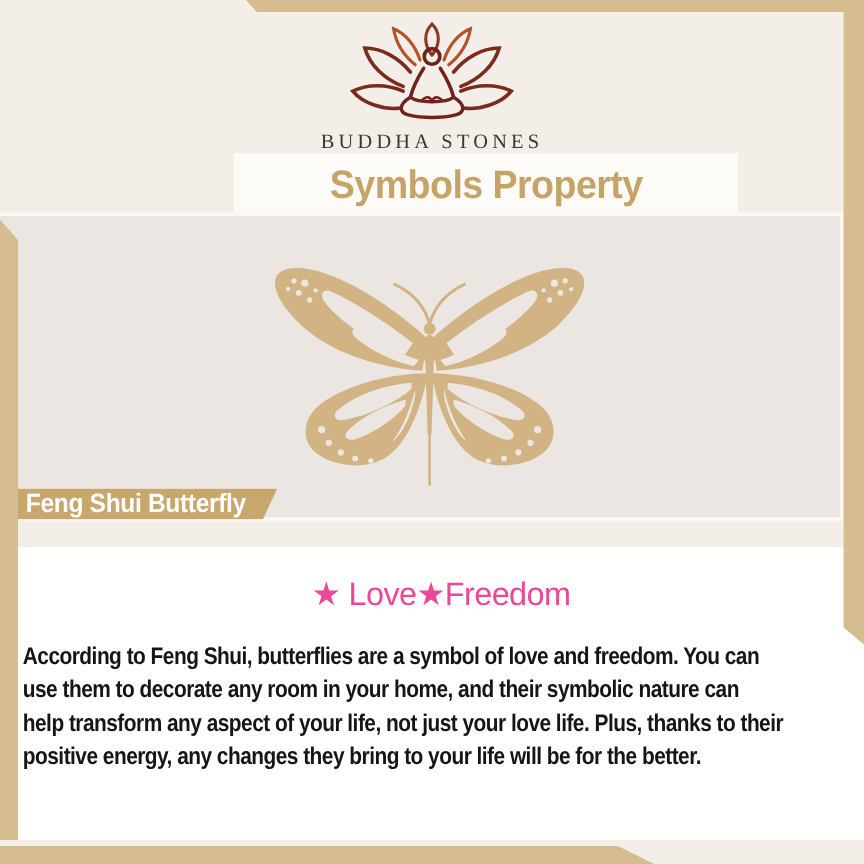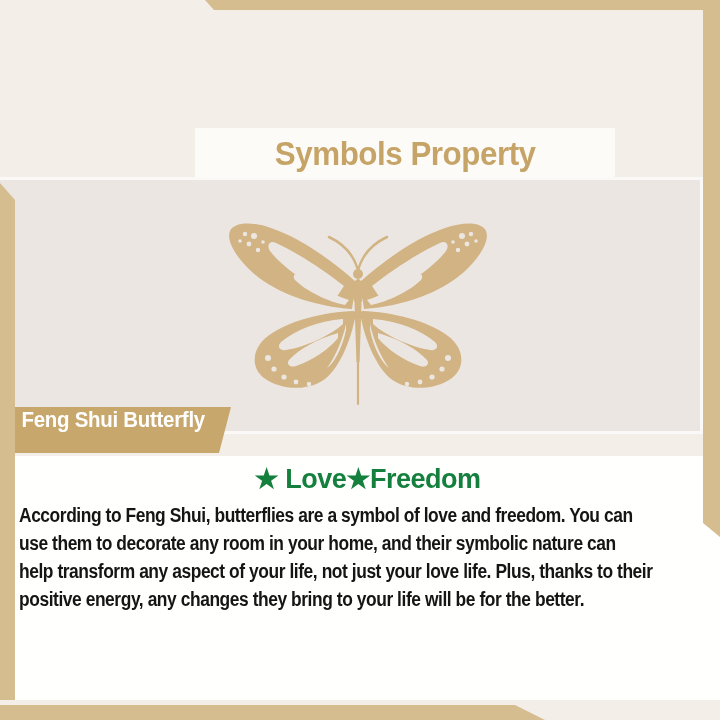--- a/index.html
+++ b/index.html
@@ -28,56 +28,79 @@
   .butterfly-panel{
     position:absolute;left:0;top:177px;width:703px;height:257px;
     box-sizing:border-box;background:#ece6e2;
     border-top:3px solid #fbf9f7;border-right:3px solid #fbf9f7;border-bottom:3px solid #fbf9f7;
   }
   .butterfly-panel svg{position:absolute;left:210px;top:32px;}
   
   .frame-overlay{position:absolute;left:0;top:0;width:720px;height:720px;z-index:6;pointer-events:none;}
   
   .caption-banner{
-    position:absolute;left:15px;top:407px;width:216px;height:46px;z-index:7;
+    position:absolute;left:15px;top:407px;width:216px;height:26px;z-index:7;
     background:#c8a76c;
     clip-path:polygon(0 0,100% 0,calc(100% - 12px) 100%,0 100%);
-    display:flex;align-items:flex-start;
+    display:flex;align-items:flex-end;
   }
   .caption-banner .caption-text{
     color:#ffffff;font-size:22px;font-weight:700;letter-spacing:-0.3px;
     padding-left:7px;transform:scaleX(0.93);transform-origin:left center;white-space:nowrap;
   }
   
   .content-box{
     position:absolute;left:15px;top:456px;width:705px;height:244px;
     background:#fffffe;z-index:1;
   }
   .keywords-line{
-    margin-top:7px;text-align:center;font-size:27px;font-weight:700;
-    color:#15803d;letter-spacing:-0.5px;
+    margin-top:23px;text-align:center;font-size:27px;font-weight:400;
+    color:#ec4899;letter-spacing:-0.5px;
   }
-  .paragraph{margin-top:6px;padding-left:4px;}
+  .paragraph{margin-top:22px;padding-left:4px;}
   .paragraph .para-line{
     font-size:20px;line-height:28px;font-weight:700;color:#151515;
     letter-spacing:-0.5px;white-space:nowrap;
     transform:scaleX(0.87);transform-origin:left center;
   }
 </style>
 </head>
 <body>
 
 <div id="canvas">
 
   <svg class="frame-overlay" width="720" height="720" viewBox="0 0 720 720">
     <polygon points="205,0 720,0 720,537 703,523 703,10 214,10" fill="#d5bd90"></polygon>
     <polygon points="0,183 15,200 15,700 0,700" fill="#d5bd90"></polygon>
     <polygon points="0,705 515,705 545,720 0,720" fill="#d5bd90"></polygon>
   </svg>
 
+  <div class="logo-section">
+    <svg width="170" height="86" viewBox="0 0 160 86">
+      <g fill="none" stroke-linecap="round">
+
+        <path d="M98,42 C108,30 122,22 136,22 C132,36 120,48 104,54" stroke="#7a2b1d" stroke-width="3"></path>
+        <path d="M62,42 C52,30 38,22 24,22 C28,36 40,48 56,54" stroke="#7a2b1d" stroke-width="3"></path>
+        <path d="M104,58 C118,52 134,52 146,58 C138,68 120,74 106,72" stroke="#7a2b1d" stroke-width="3"></path>
+        <path d="M56,58 C42,52 26,52 14,58 C22,68 40,74 54,72" stroke="#7a2b1d" stroke-width="3"></path>
+
+        <path d="M90,32 C94,20 102,10 112,6 C110,18 104,28 94,36" stroke="#b5512b" stroke-width="2.6"></path>
+        <path d="M70,32 C66,20 58,10 48,6 C50,18 56,28 66,36" stroke="#b5512b" stroke-width="2.6"></path>
+
+        <path d="M80,28 C73,19 73,9 80,2 C87,9 87,19 80,28" stroke="#8a3a24" stroke-width="2.6"></path>
+
+        <circle cx="80" cy="29" r="6.5" stroke="#6e241a" stroke-width="3"></circle>
+        <path d="M73,39 C68,47 64,55 62,63" stroke="#6e241a" stroke-width="3"></path>
+        <path d="M87,39 C92,47 96,55 98,63" stroke="#6e241a" stroke-width="3"></path>
+        <path d="M62,63 C52,69 52,76 61,78 C71,80.5 89,80.5 99,78 C108,76 108,69 98,63 C92,68 68,68 62,63 Z" stroke="#6e241a" stroke-width="2.8"></path>
+        <path d="M71,66 C75,62 78,62 80,66 C82,62 85,62 89,66" stroke="#6e241a" stroke-width="2"></path>
+      </g>
+    </svg>
+    <div class="brand-name">BUDDHA STONES</div>
+  </div>
 
   <div class="title-band">
     <span class="title-text">Symbols Property</span>
   </div>
 
   <div class="butterfly-panel">
     <svg width="296" height="200" viewBox="0 0 296 200">
       <defs>
         <g id="rhalf">
 

